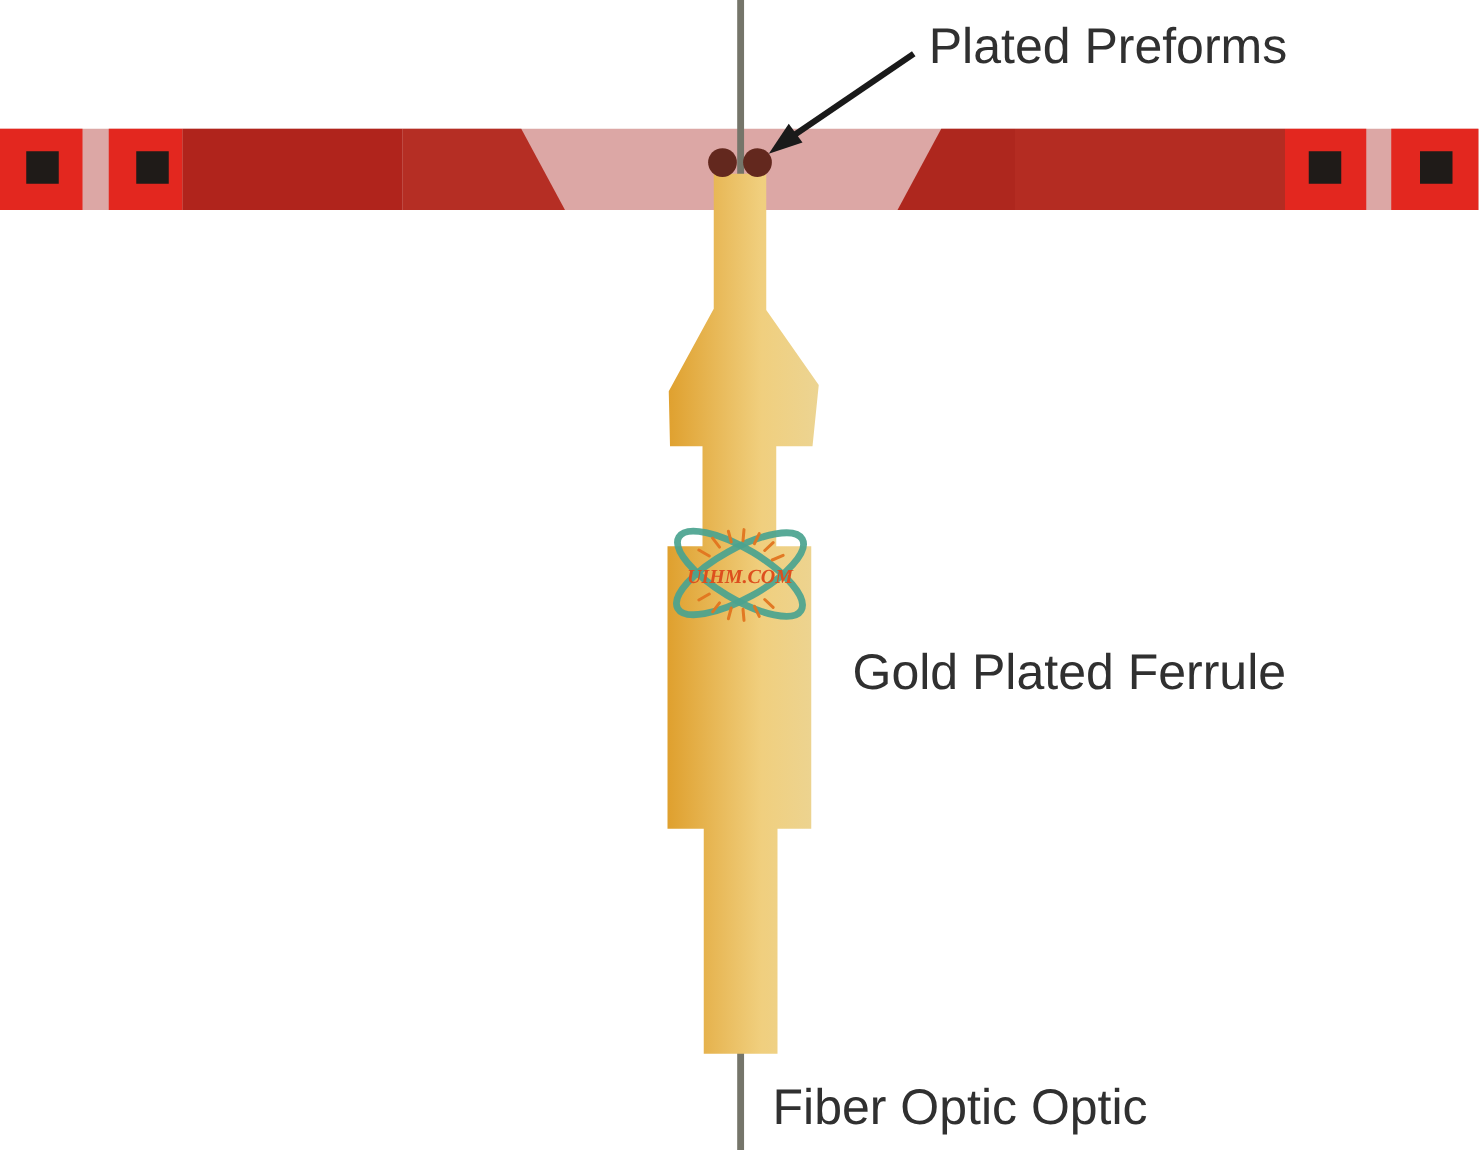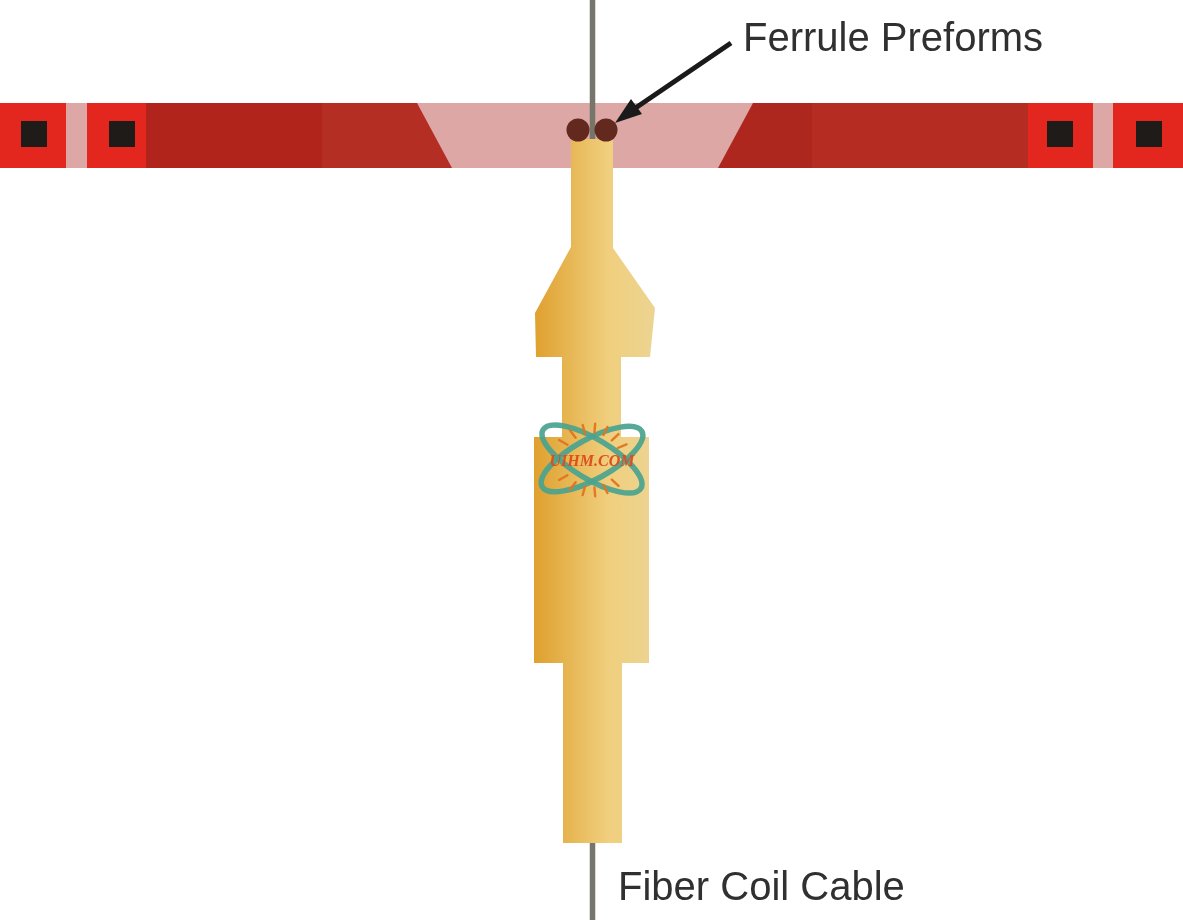--- a/index.html
+++ b/index.html
@@ -160,18 +160,19 @@
         <line class="logo-ray" x1="-7.0" y1="27.4" x2="-9.3" y2="36.0"></line>
         <line class="logo-ray" x1="2.4" y1="28.4" x2="3.2" y2="37.3"></line>
         <line class="logo-ray" x1="11.5" y1="26.0" x2="15.4" y2="34.1"></line>
         <line class="logo-ray" x1="19.8" y1="20.6" x2="26.5" y2="26.9"></line>
       </g>
       <text class="logo-text" x="0" y="7" text-anchor="middle">UIHM.COM</text>
     </g>
   </svg>
 
 
-  <div class="diagram-label label-solder-preforms">Ferrule Preforms</div>
+  <div class="diagram-label label-solder-preforms">Plated Preforms</div>
 
+  <div class="diagram-label label-gold-ferrule">Gold Plated Ferrule</div>
 
-  <div class="diagram-label label-fiber-optic">Fiber Coil Cable</div>
+  <div class="diagram-label label-fiber-optic">Fiber Optic Optic</div>
 
 </div>
 
 </body></html>

